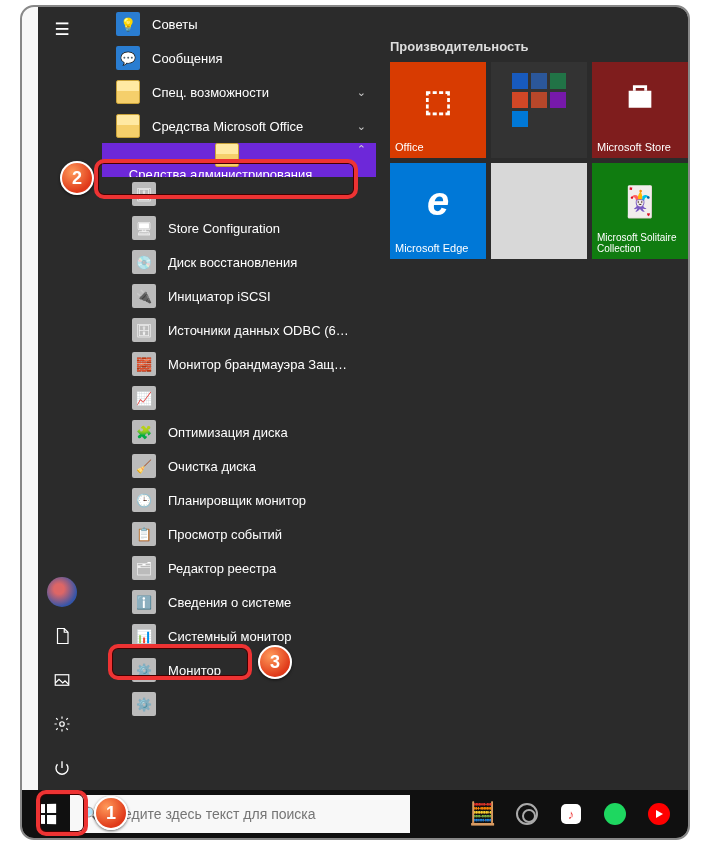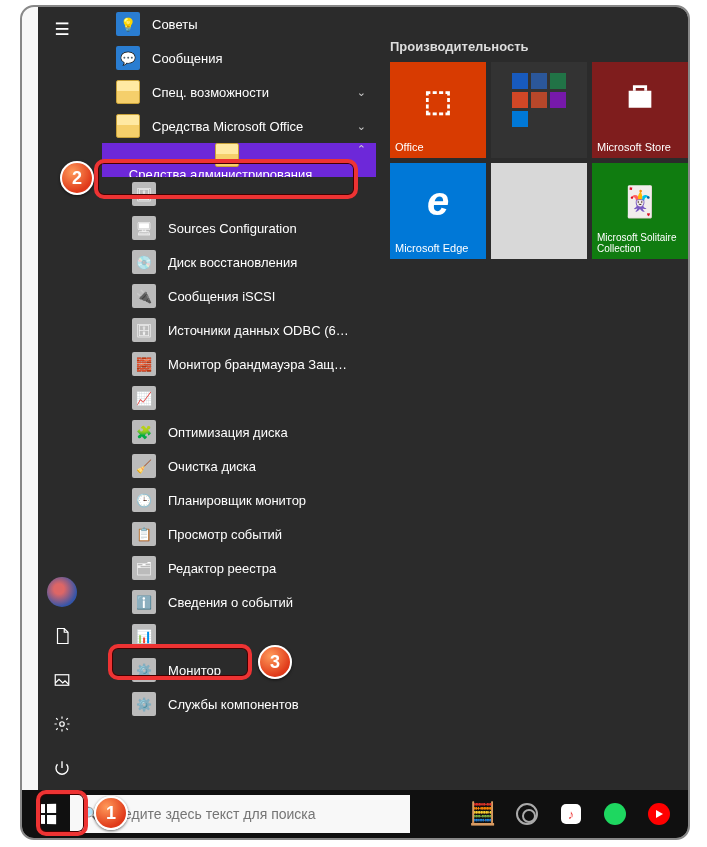--- a/index.html
+++ b/index.html
@@ -109,29 +109,29 @@
         <div class="appicon folder"></div>
         <span class="applabel">Средства администрирования...</span>
         <span class="chev">⌃</span>
       </div>
 
       <div class="appitem indent">
         <div class="appicon generic">🗄</div>
       </div>
       <div class="appitem indent">
         <div class="appicon generic">🖥</div>
-        <span class="applabel">Sources Configuration</span>
+        <span class="applabel">Store Configuration</span>
       </div>
       <div class="appitem indent">
         <div class="appicon generic">💿</div>
         <span class="applabel">Диск восстановления</span>
       </div>
       <div class="appitem indent">
         <div class="appicon generic">🔌</div>
-        <span class="applabel">Сообщения iSCSI</span>
+        <span class="applabel">Инициатор iSCSI</span>
       </div>
       <div class="appitem indent">
         <div class="appicon generic">🗄</div>
         <span class="applabel">Источники данных ODBC (64-раз...</span>
       </div>
       <div class="appitem indent">
         <div class="appicon generic">🧱</div>
         <span class="applabel">Монитор брандмауэра Защитник...</span>
       </div>
       <div class="appitem indent">
@@ -152,32 +152,32 @@
       <div class="appitem indent">
         <div class="appicon generic">📋</div>
         <span class="applabel">Просмотр событий</span>
       </div>
       <div class="appitem indent">
         <div class="appicon generic">🗂</div>
         <span class="applabel">Редактор реестра</span>
       </div>
       <div class="appitem indent">
         <div class="appicon generic">ℹ️</div>
-        <span class="applabel">Сведения о событий</span>
+        <span class="applabel">Сведения о системе</span>
       </div>
       <div class="appitem indent">
         <div class="appicon generic">📊</div>
+        <span class="applabel">Системный монитор</span>
       </div>
       <div class="appitem indent">
         <div class="appicon generic">⚙️</div>
         <span class="applabel">Монитор</span>
       </div>
       <div class="appitem indent">
         <div class="appicon generic">⚙️</div>
-        <span class="applabel">Службы компонентов</span>
       </div>
     </div>
 
     <div class="tilearea">
       <div class="tileheader">Производительность</div>
       <div class="tiles">
         <div class="tile" style="background:#d83b01">
           <div class="tileicon" style="font-weight:bold">⬚</div>
           <span>Office</span>
         </div>

